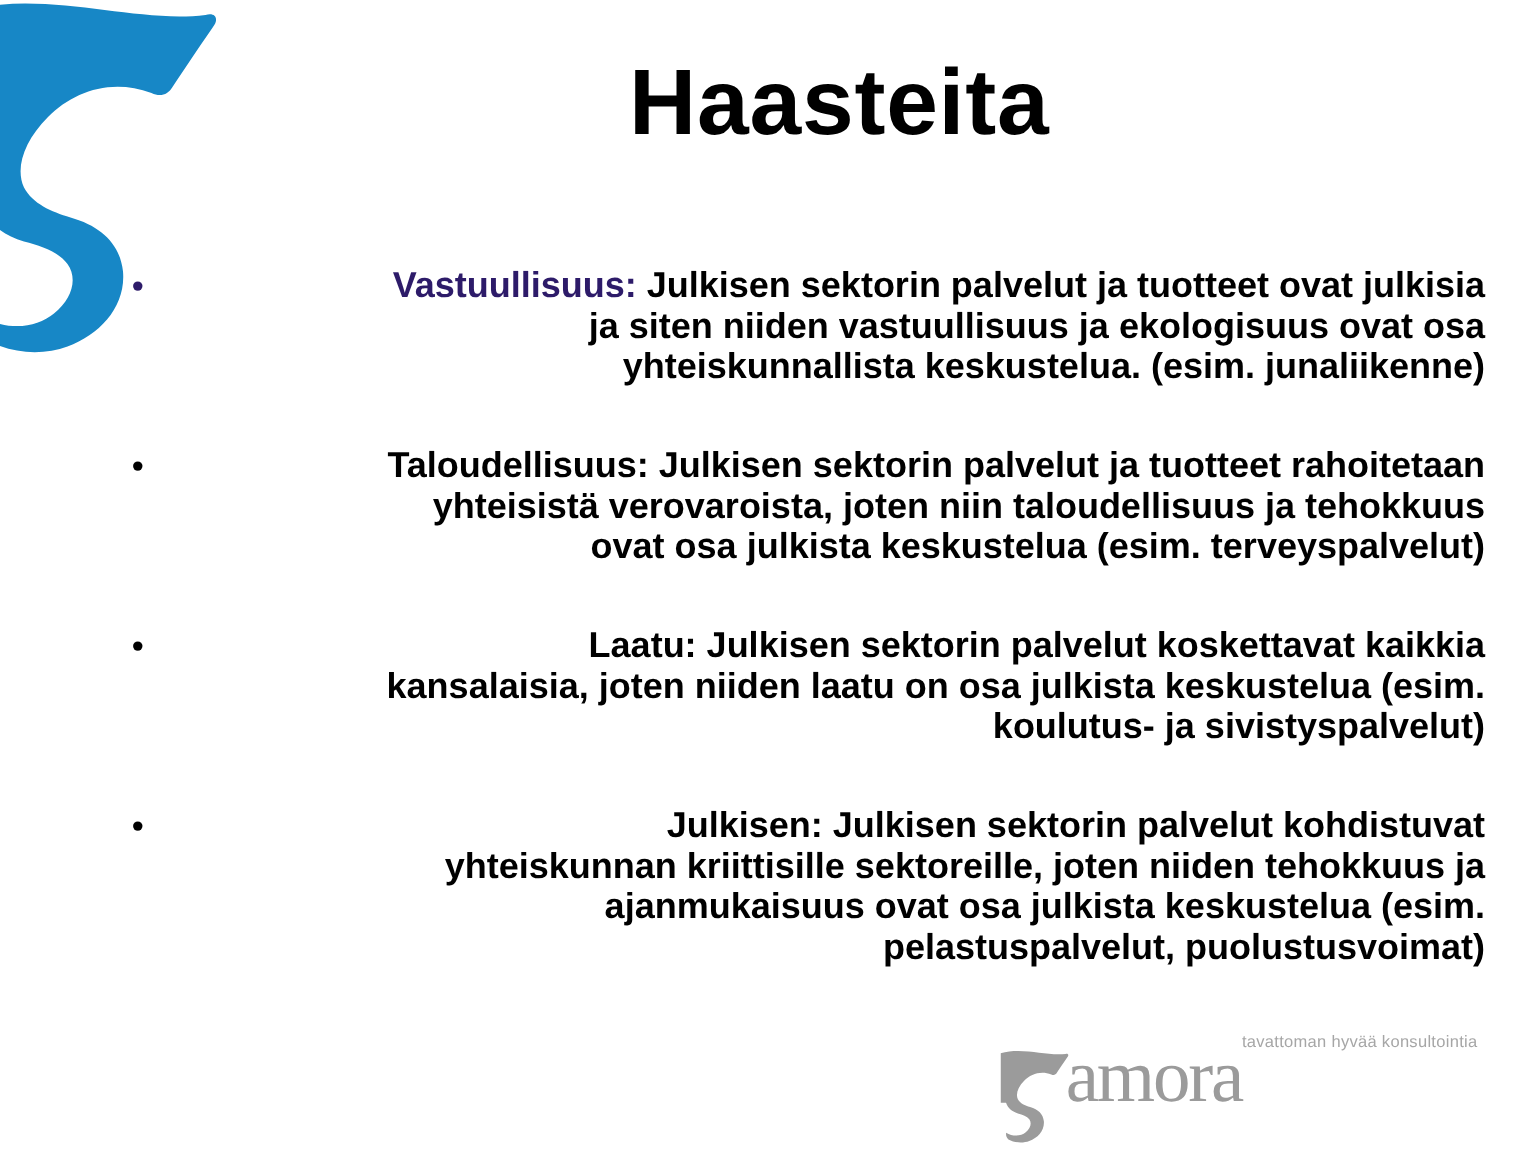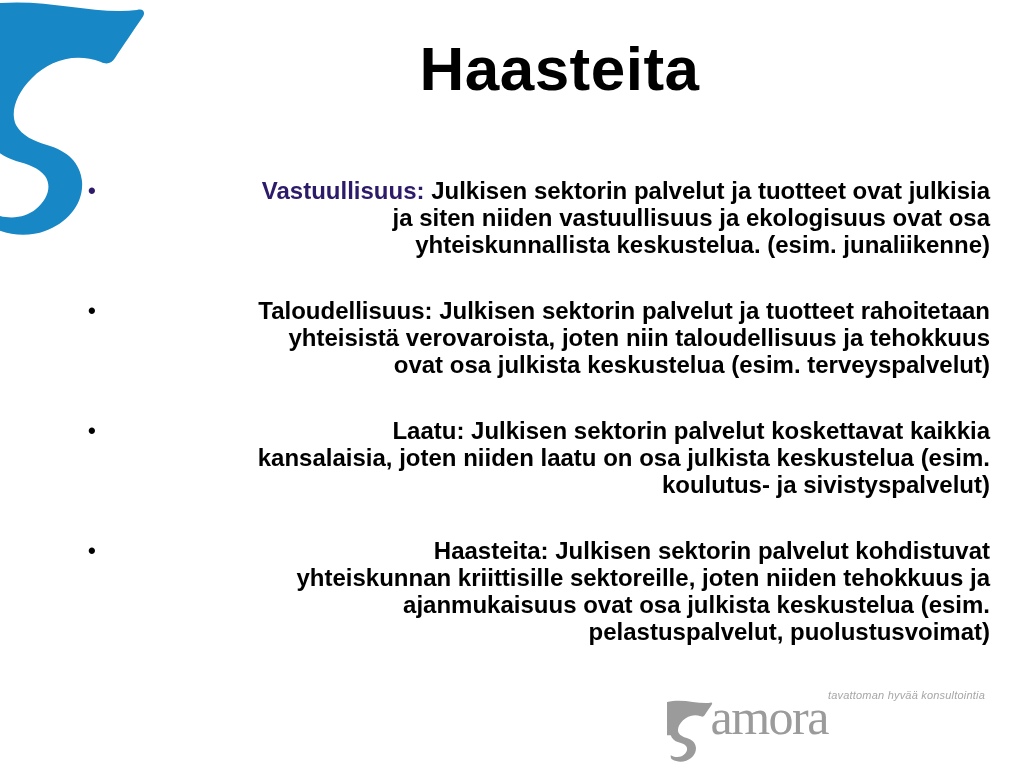--- a/index.html
+++ b/index.html
@@ -95,21 +95,20 @@
     line-height: 1;
     color: #9b9b9b;
     letter-spacing: -1.5px;
   }
   .logo-tagline {
     font-size: 11px;
     line-height: 12px;
     color: #a6a6a6;
     letter-spacing: 0.2px;
     margin-top: -3px;
-    font-style: italic;
   }
 </style>
 </head>
 <body>
 
 <svg class="brand-mark" viewBox="0 0 152 238" xmlns="http://www.w3.org/2000/svg" aria-hidden="true">
   <defs>
     <path id="s-glyph" d="M -28 8
       C 30 -8 88 16 137 10
       C 144 8 146 13 142 18
@@ -153,21 +152,21 @@
 
   <div class="bullet">
     <span class="bullet-marker">•</span>
     <div class="bullet-body"><span class="bullet-lead">Laatu:</span><span class="bullet-rest"> Julkisen sektorin palvelut koskettavat kaikkia
 kansalaisia, joten niiden laatu on osa julkista keskustelua (esim.
 koulutus- ja sivistyspalvelut)</span></div>
   </div>
 
   <div class="bullet">
     <span class="bullet-marker">•</span>
-    <div class="bullet-body"><span class="bullet-lead">Haasteita:</span><span class="bullet-rest"> Julkisen sektorin palvelut kohdistuvat
+    <div class="bullet-body"><span class="bullet-lead">Julkisen:</span><span class="bullet-rest"> Julkisen sektorin palvelut kohdistuvat
 yhteiskunnan kriittisille sektoreille, joten niiden tehokkuus ja
 ajanmukaisuus ovat osa julkista keskustelua (esim.
 pelastuspalvelut, puolustusvoimat)</span></div>
   </div>
 
 </div>
 
 <div class="logo">
   <svg class="logo-glyph" viewBox="-28 0 175 240" preserveAspectRatio="xMidYMid meet" xmlns="http://www.w3.org/2000/svg" aria-hidden="true">
     <use href="#s-glyph" fill="#9b9b9b"></use>

